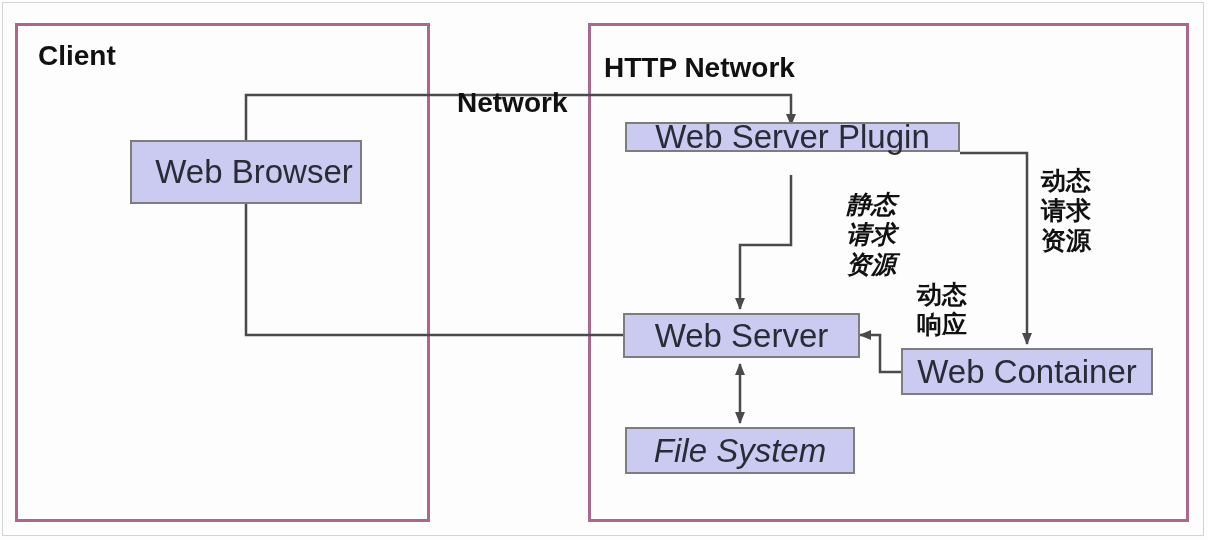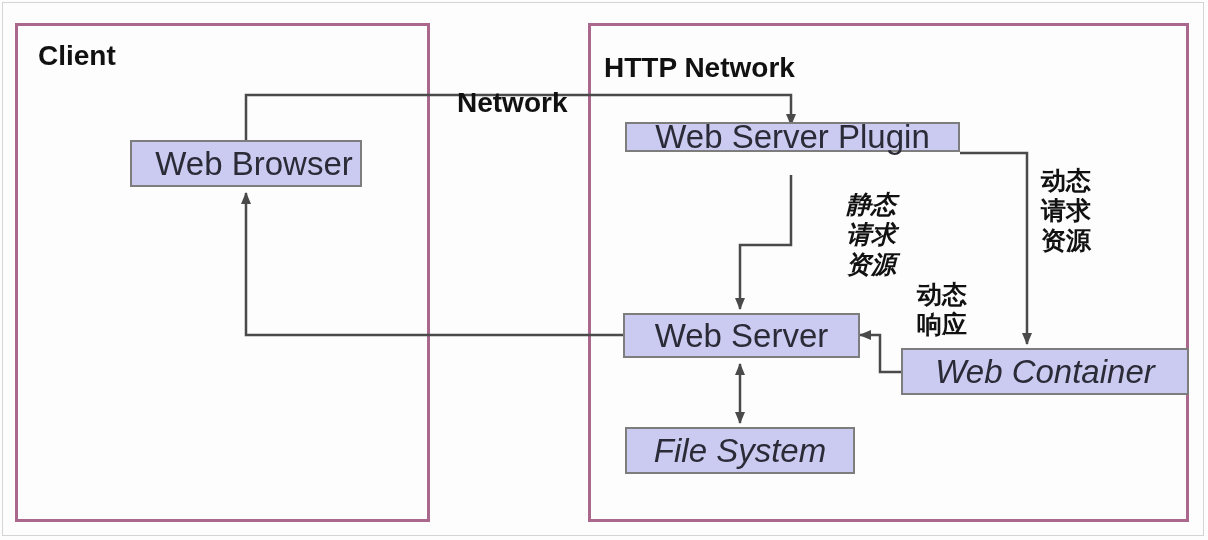--- a/index.html
+++ b/index.html
@@ -36,24 +36,24 @@
   .connectors{position:absolute;left:0;top:0;width:1208px;height:540px;}
   .connector{fill:none;stroke:var(--connector,#4a4a4a);stroke-width:2.5;}
   #arrow path{fill:var(--connector,#4a4a4a);stroke:none;}
   .node{
     position:absolute;box-sizing:border-box;
     background:var(--node-fill,#cbcbf2);
     border:2px solid var(--node-border,#7d7d7d);
     display:flex;align-items:center;justify-content:center;
     font-size:33px;color:var(--node-text,#2b2b38);white-space:nowrap;
   }
-  .node-web-browser{left:130px;top:140px;width:232px;height:47px;padding-left:16px;}
+  .node-web-browser{left:130px;top:140px;width:232px;height:64px;padding-left:16px;}
   .node-web-server-plugin{left:625px;top:122px;width:335px;height:30px;}
   .node-web-server{left:623px;top:313px;width:237px;height:45px;}
-  .node-web-container{left:901px;top:348px;width:288px;height:47px;font-style:italic;}
+  .node-web-container{left:901px;top:348px;width:252px;height:47px;}
   .node-file-system{left:625px;top:427px;width:230px;height:47px;font-style:italic;}
 </style>
 </head>
 <body>
 
 <div class="stage">
 
   <div class="frame"></div>
 
   <div class="zone zone-client"></div>

